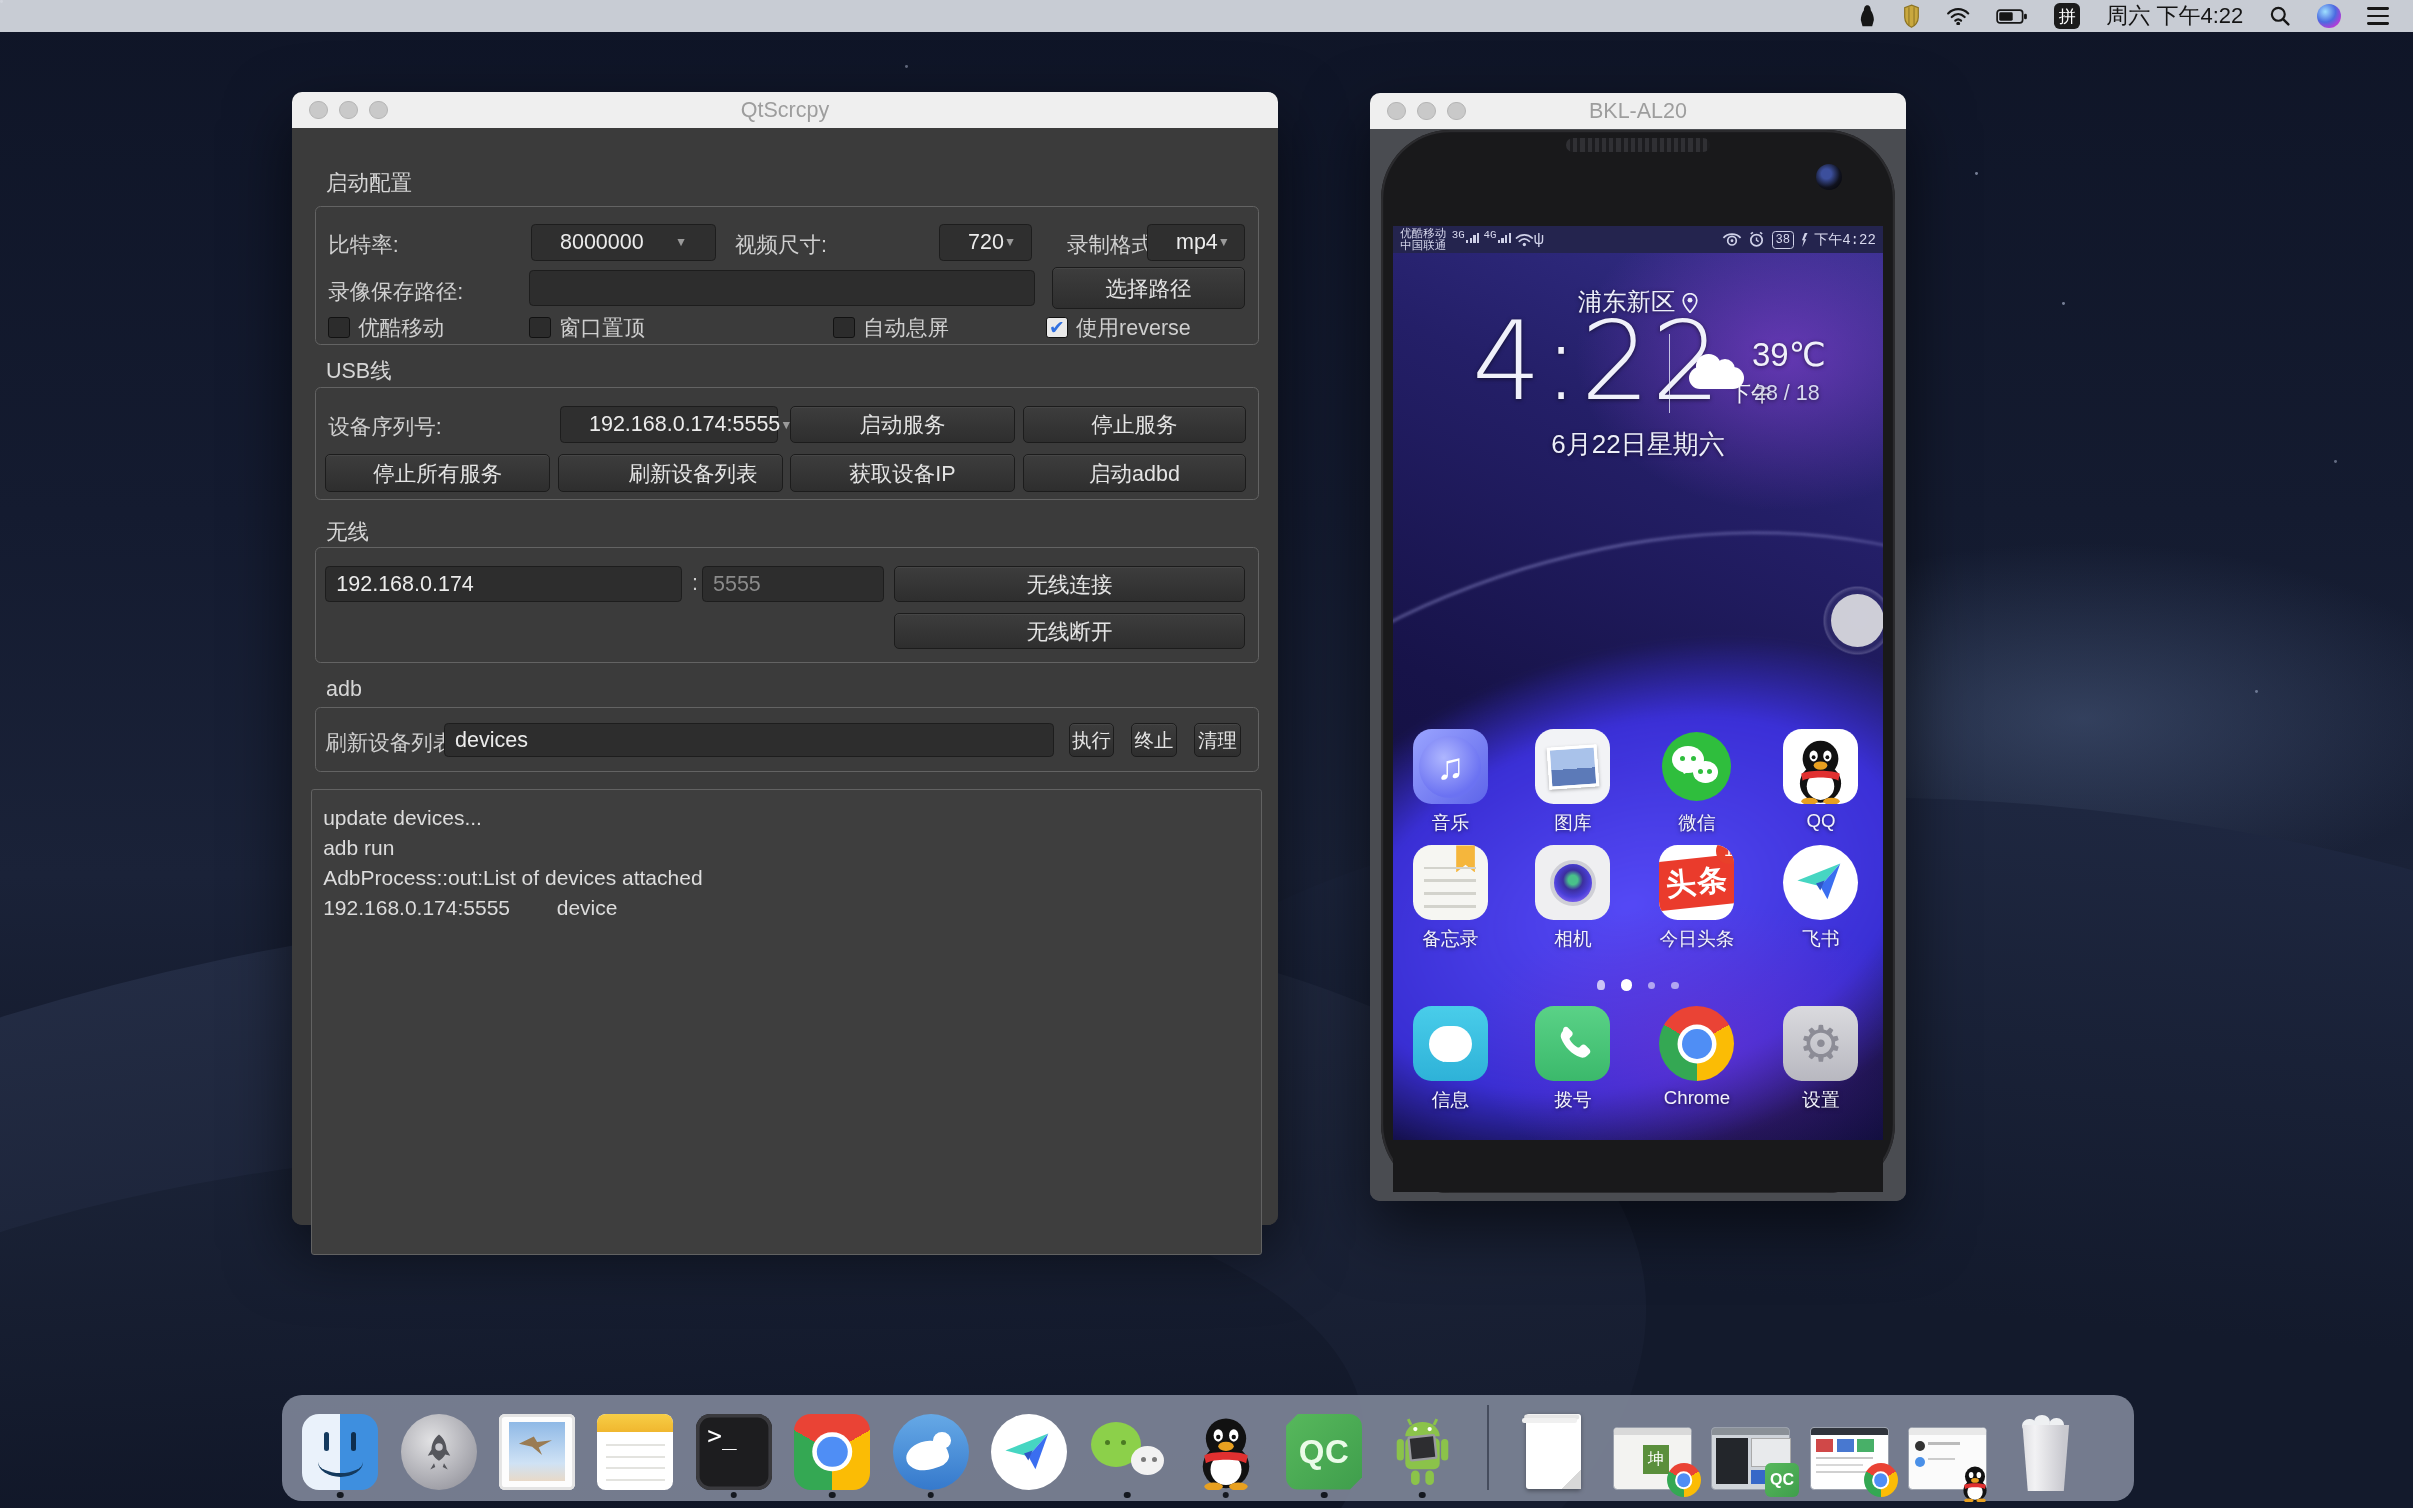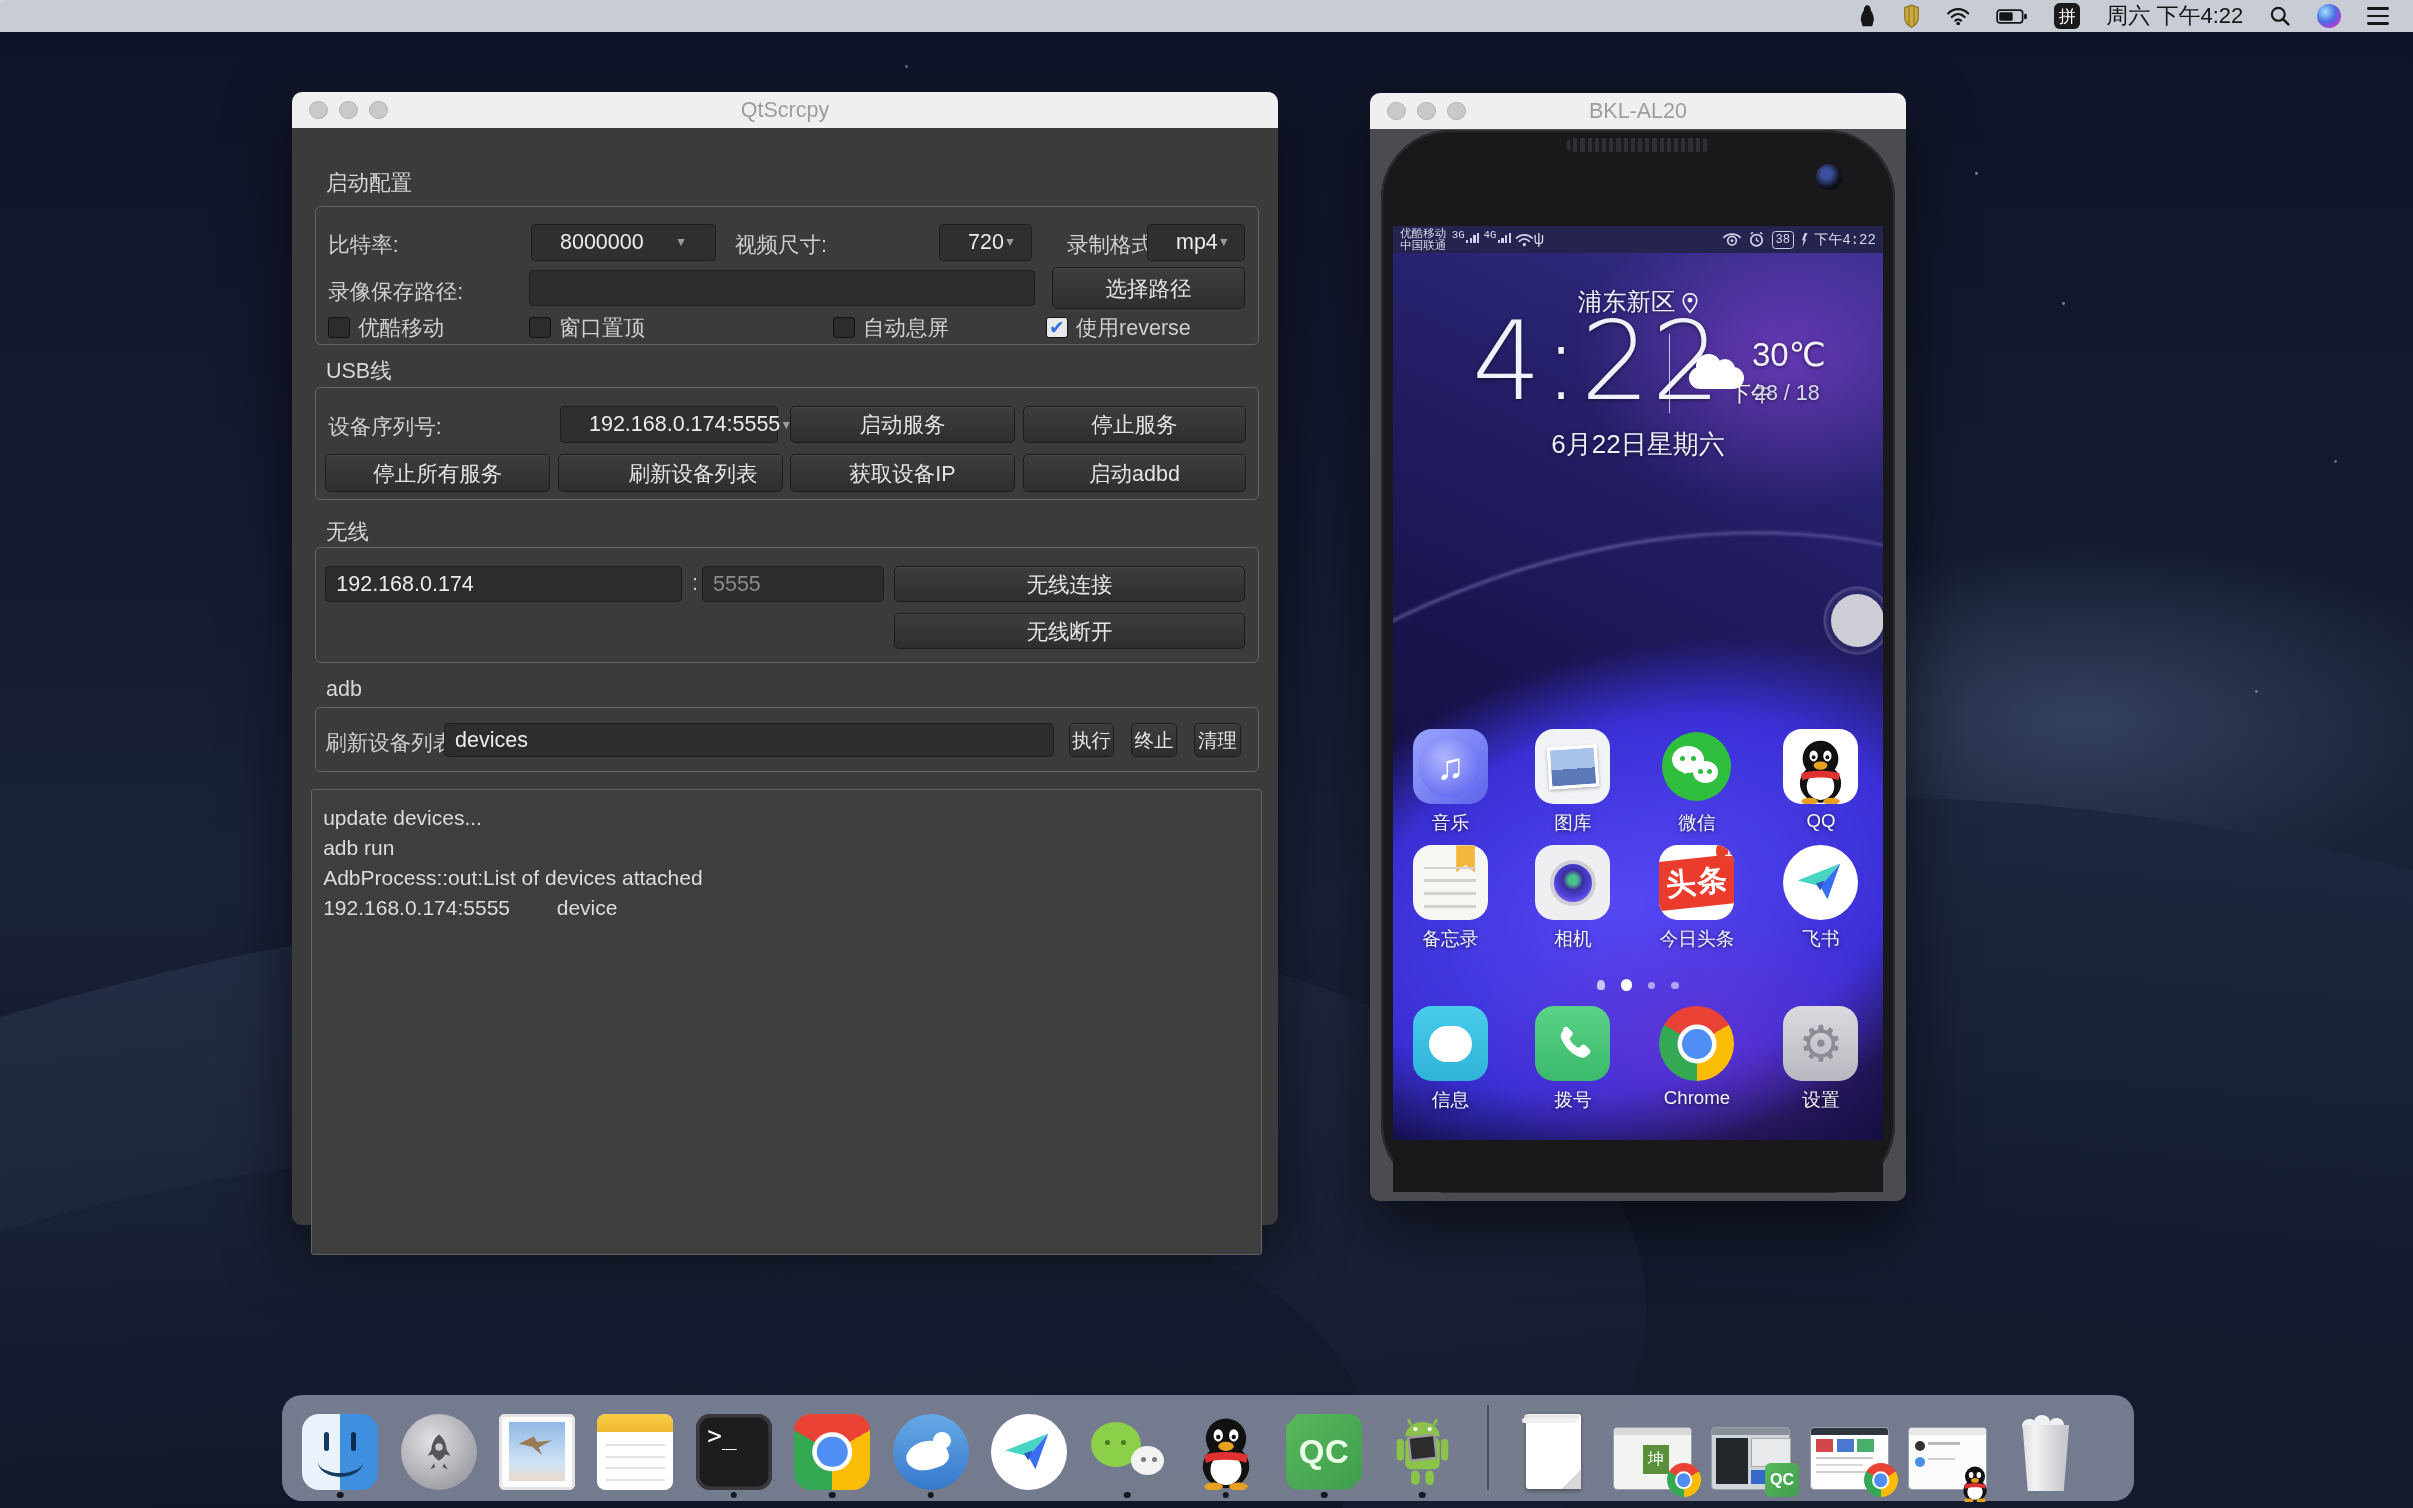--- a/index.html
+++ b/index.html
@@ -463,21 +463,21 @@
               <path d="M11 1 C5.5 1 1.5 5 1.5 10.2 1.5 17 11 27 11 27s9.5-10 9.5-16.8C20.5 5 16.5 1 11 1z" fill="none" stroke="#eceef8" stroke-width="2.4"></path>
               <circle cx="11" cy="10" r="3.4" fill="#eceef8"></circle>
             </svg>
         </div>
         <div class="clockblk shadowed">
           <span class="big">4:22</span>
           <span class="ampm">下午</span>
         </div>
         <div class="vdiv"></div>
         <div class="cloud"></div>
-        <div class="temp shadowed">30℃</div>
+        <div class="temp shadowed">39℃</div>
         <div class="hilo shadowed">28 / 18</div>
         <div class="pdate shadowed">6月22日星期六</div>
 
         <div class="appcell" style="left:14.4px; top:503px;">
           <div class="ic music">
               <div class="disc">♫</div>
             </div>
           <div class="lbl">音乐</div>
         </div>
         <div class="appcell" style="left:137px; top:503px;">

